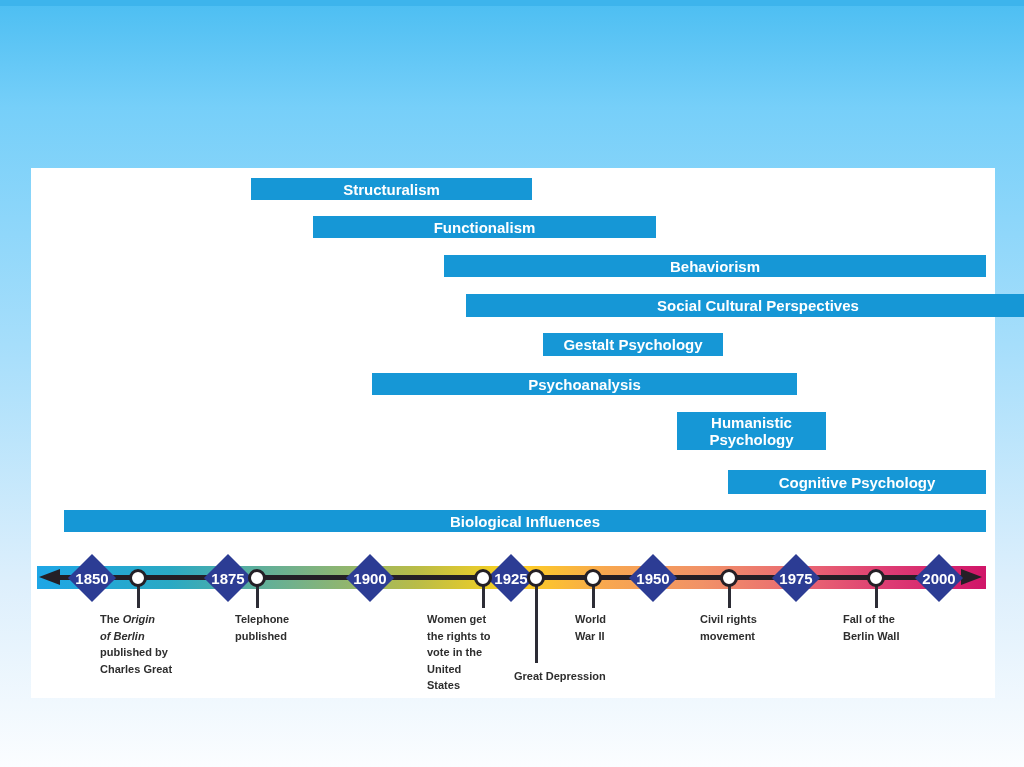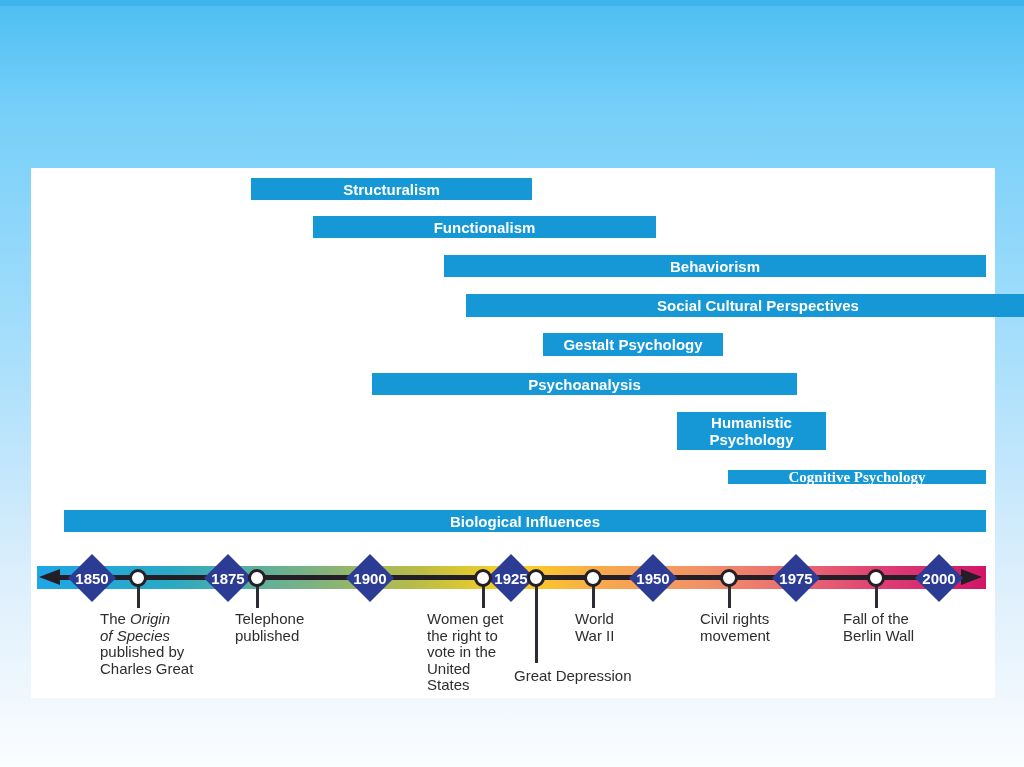--- a/index.html
+++ b/index.html
@@ -30,21 +30,21 @@
   .year-text{
     position:absolute;left:0;top:0;width:48px;height:48px;display:flex;align-items:center;justify-content:center;
     color:var(--diamond-text);font-weight:bold;font-size:15px;z-index:1;
   }
   .connector{position:absolute;width:3px;background:#2c2c35;z-index:3;}
   .dot{
     position:absolute;width:18px;height:18px;border-radius:50%;background:#ffffff;
     border:3px solid var(--axis-dark);box-sizing:border-box;z-index:7;
   }
   .event-label{
-    position:absolute;font-size:15px;font-weight:normal;color:var(--event-text);
+    position:absolute;font-size:11px;font-weight:bold;color:var(--event-text);
     line-height:16.5px;white-space:nowrap;z-index:3;
   }
   .event-label i{font-style:italic;}
 </style>
 </head>
 <body>
 
 <div class="slide">
   <div class="top-strip"></div>
 
@@ -66,21 +66,21 @@
       <div class="bar" style="left: 543px; top: 333px; width: 180px; height: 23px;">
         <div class="bar-line">Gestalt Psychology</div>
       </div>
       <div class="bar" style="left: 372px; top: 373px; width: 425px; height: 22px;">
         <div class="bar-line">Psychoanalysis</div>
       </div>
       <div class="bar" style="left: 677px; top: 412px; width: 149px; height: 38px;">
         <div class="bar-line">Humanistic</div>
         <div class="bar-line">Psychology</div>
       </div>
-      <div class="bar" style="left: 728px; top: 470px; width: 258px; height: 14px; font-family: Liberation Serif, serif;">
+      <div class="bar" style="left: 728px; top: 470px; width: 258px; height: 24px;">
         <div class="bar-line">Cognitive Psychology</div>
       </div>
       <div class="bar" style="left: 64px; top: 510px; width: 922px; height: 22px;">
         <div class="bar-line">Biological Influences</div>
       </div>
     </div>
 
   <div class="band" style="left: 37px; top: 566px; width: 949px; height: 23px; background: linear-gradient(90deg, rgb(30, 166, 230) 0%, rgb(42, 169, 196) 14%, rgb(114, 177, 139) 27%, rgb(185, 188, 71) 40%, rgb(253, 210, 30) 50%, rgb(248, 167, 79) 60%, rgb(241, 146, 103) 70%, rgb(234, 107, 114) 80%, rgb(221, 58, 115) 90%, rgb(208, 21, 104) 100%);"></div>
   <div class="axis-line" style="left: 52px; top: 575px; width: 916px;"></div>
   <div class="arrow arrow-left" style="left: 39px; top: 569px;"></div>
@@ -114,35 +114,35 @@
       <div class="year-marker" style="left: 915px; top: 554px;">
         <div class="diamond-shape"></div>
         <span class="year-text">2000</span>
       </div>
     </div>
   <div id="events">
       <div class="connector" style="left: 137px; top: 581px; height: 27px;"></div>
       <div class="dot" style="left: 129px; top: 569px;"></div>
       <div class="event-label" style="left: 100px; top: 611px;">
         <div><span>The </span><i>Origin</i></div>
-        <div><i>of Species</i></div>
+        <div><i>of Berlin</i></div>
         <div><span>published by</span></div>
         <div><span>Charles Great</span></div>
       </div>
       <div class="connector" style="left: 256px; top: 581px; height: 27px;"></div>
       <div class="dot" style="left: 248px; top: 569px;"></div>
       <div class="event-label" style="left: 235px; top: 611px;">
         <div><span>Telephone</span></div>
         <div><span>published</span></div>
       </div>
       <div class="connector" style="left: 482px; top: 581px; height: 27px;"></div>
       <div class="dot" style="left: 474px; top: 569px;"></div>
       <div class="event-label" style="left: 427px; top: 611px;">
         <div><span>Women get</span></div>
-        <div><span>the right to</span></div>
+        <div><span>the rights to</span></div>
         <div><span>vote in the</span></div>
         <div><span>United</span></div>
         <div><span>States</span></div>
       </div>
       <div class="connector" style="left: 535px; top: 581px; height: 82px;"></div>
       <div class="dot" style="left: 527px; top: 569px;"></div>
       <div class="event-label" style="left: 514px; top: 668px;">
         <div><span>Great Depression</span></div>
       </div>
       <div class="connector" style="left: 592px; top: 581px; height: 27px;"></div>

